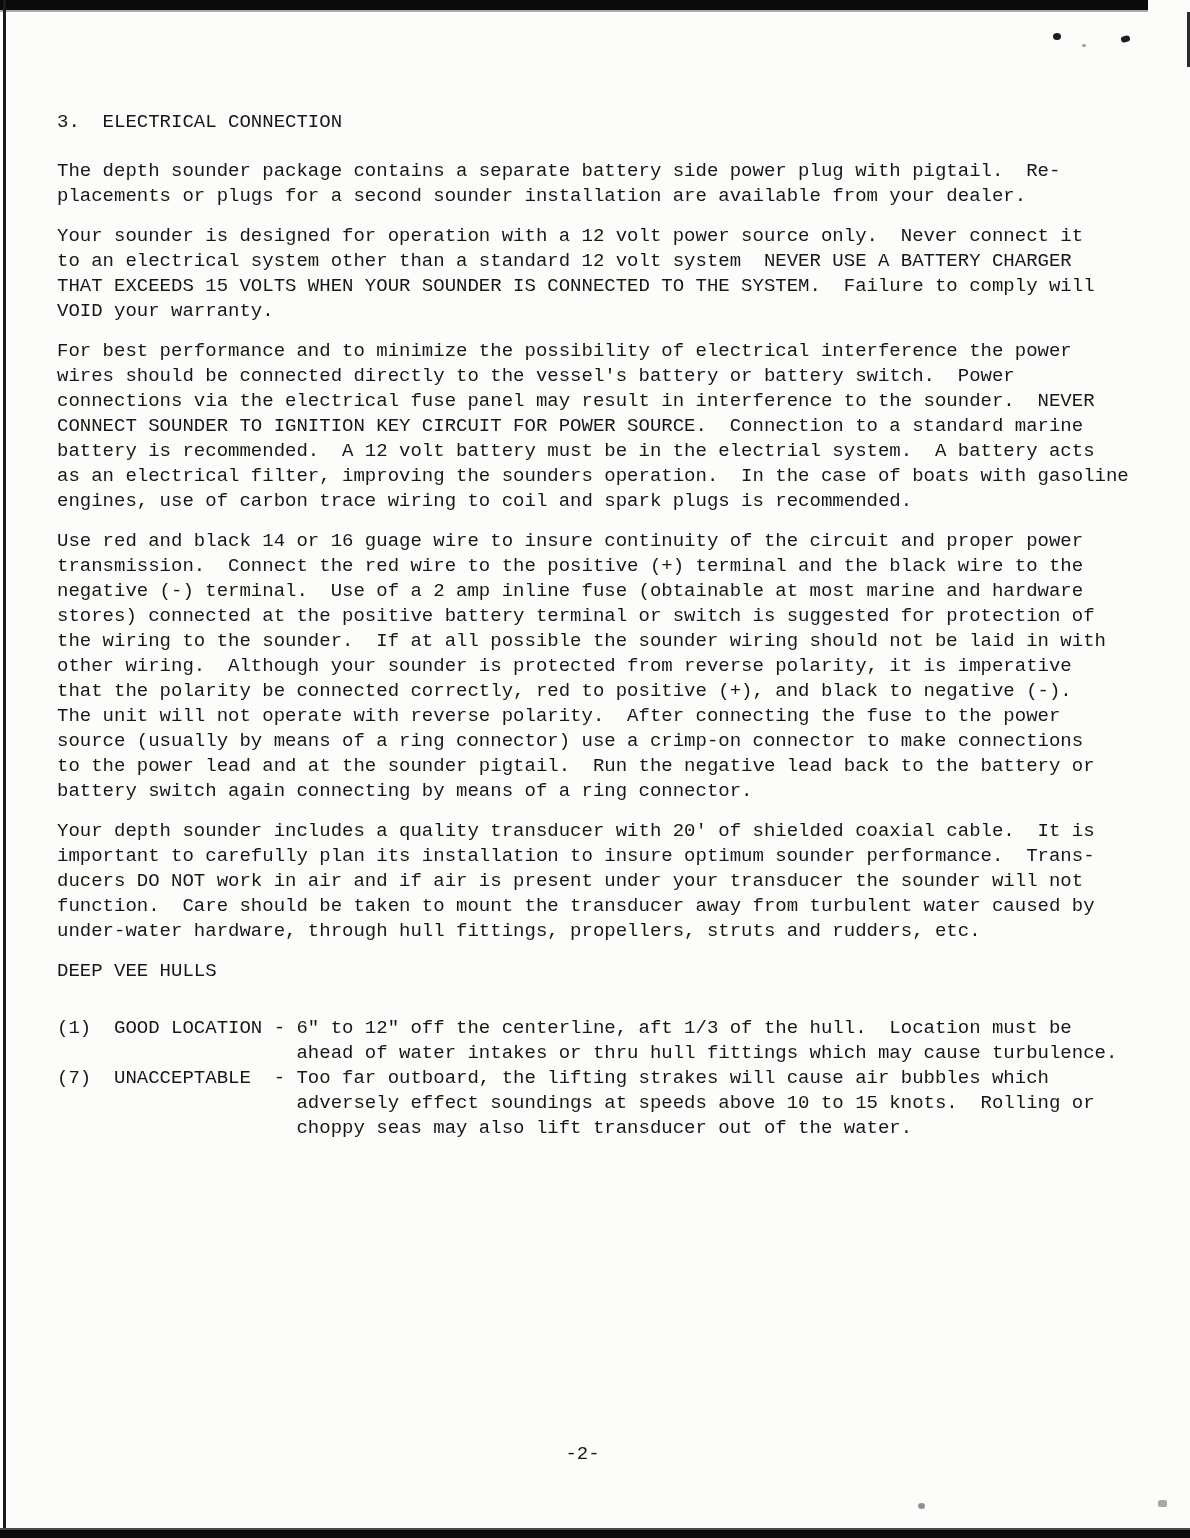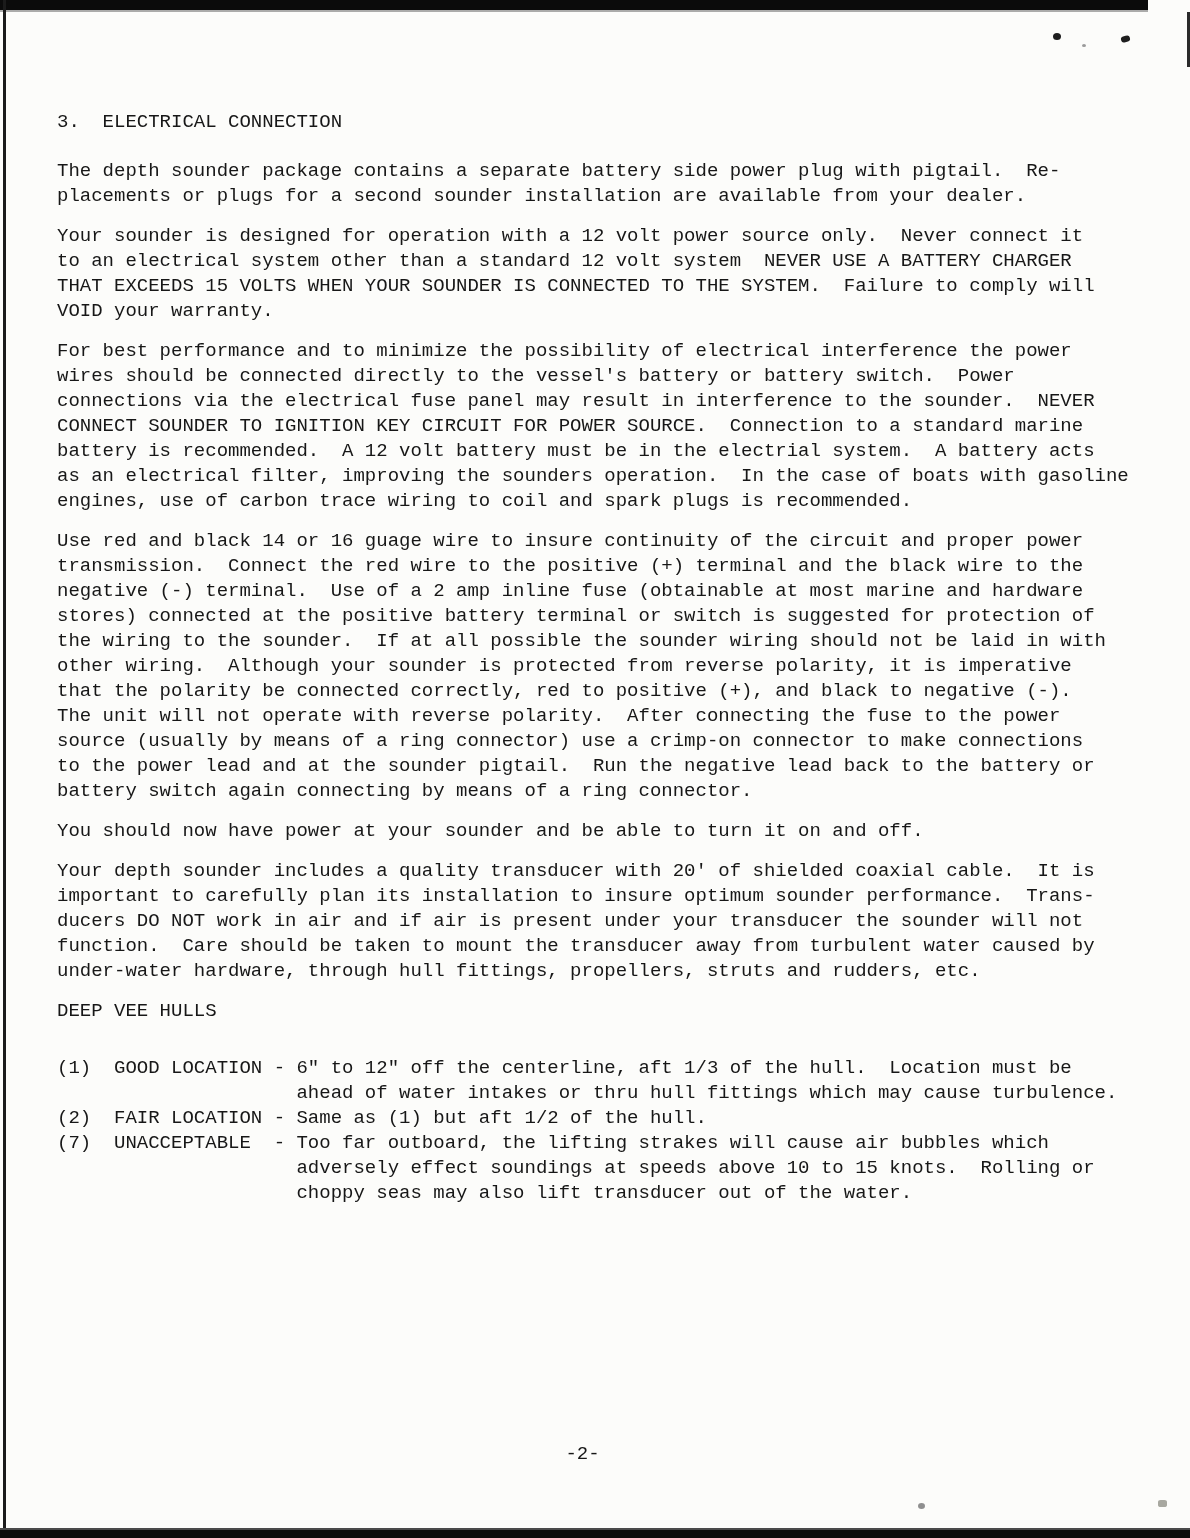--- a/index.html
+++ b/index.html
@@ -129,36 +129,34 @@
 negative (-) terminal.  Use of a 2 amp inline fuse (obtainable at most marine and hardware
 stores) connected at the positive battery terminal or switch is suggested for protection of
 the wiring to the sounder.  If at all possible the sounder wiring should not be laid in with
 other wiring.  Although your sounder is protected from reverse polarity, it is imperative
 that the polarity be connected correctly, red to positive (+), and black to negative (-).
 The unit will not operate with reverse polarity.  After connecting the fuse to the power
 source (usually by means of a ring connector) use a crimp-on connector to make connections
 to the power lead and at the sounder pigtail.  Run the negative lead back to the battery or
 battery switch again connecting by means of a ring connector.</p>
 
-    <p>You should now have power at your sounder and be able to turn it on and off.</p>
 
 
     <p>Your depth sounder includes a quality transducer with 20' of shielded coaxial cable.  It is
 important to carefully plan its installation to insure optimum sounder performance.  Trans-
 ducers DO NOT work in air and if air is present under your transducer the sounder will not
 function.  Care should be taken to mount the transducer away from turbulent water caused by
 under-water hardware, through hull fittings, propellers, struts and rudders, etc.</p>
 
 
     <h3>DEEP VEE HULLS</h3>
 
     <div>
       <p class="li">(1)  GOOD LOCATION - 6" to 12" off the centerline, aft 1/3 of the hull.  Location must be
                      ahead of water intakes or thru hull fittings which may cause turbulence.</p>
-      <p class="li">(2)  FAIR LOCATION - Same as (1) but aft 1/2 of the hull.</p>
       <p class="li">(7)  UNACCEPTABLE  - Too far outboard, the lifting strakes will cause air bubbles which
                      adversely effect soundings at speeds above 10 to 15 knots.  Rolling or
                      choppy seas may also lift transducer out of the water.</p>
     </div>
 
   </div>
 
   <div class="page-number">-2-</div>
 
 </div>

